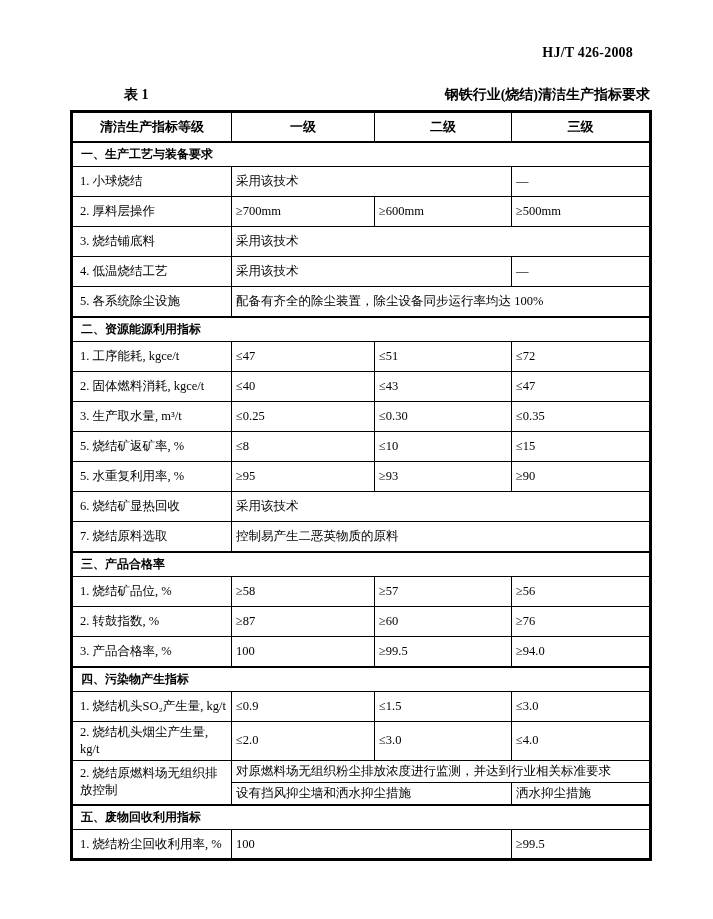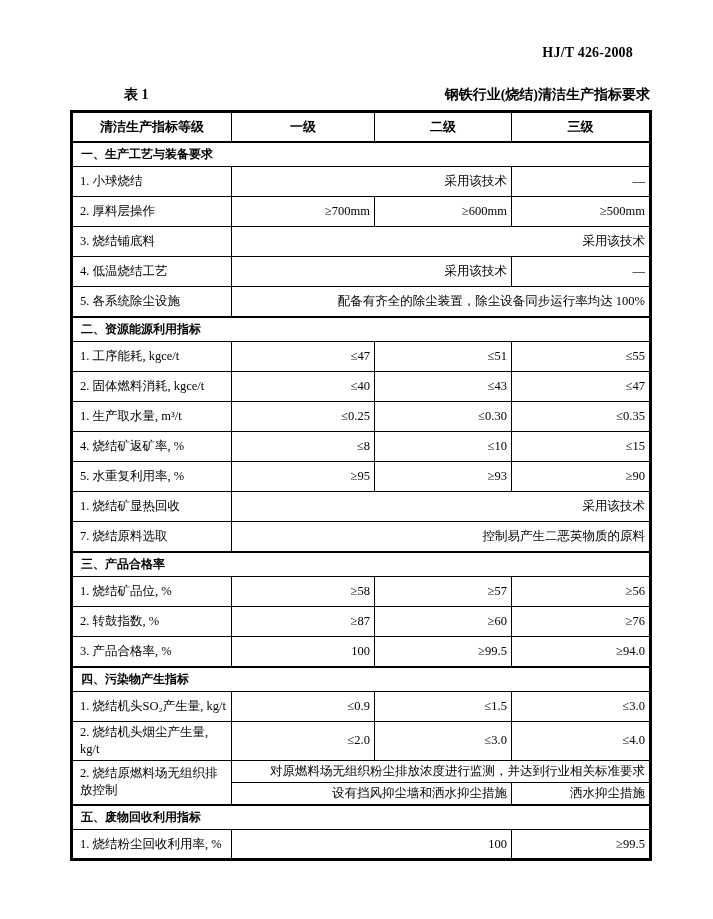--- a/index.html
+++ b/index.html
@@ -83,21 +83,21 @@
     height: 30px;
   }
   tr.subrow {
     height: 21px;
   }
   td.row-label {
     text-align: left;
     padding-left: 7px;
   }
   td.value-cell {
-    text-align: right;
+    text-align: left;
   }
 </style>
 </head>
 <body>
 
 <div class="page">
 
   <div class="doc-number">HJ/T 426-2008</div>
 
   <div class="caption">
@@ -148,48 +148,48 @@
           <td class="row-label">5. 各系统除尘设施</td>
           <td class="value-cell" colspan="3">配备有齐全的除尘装置，除尘设备同步运行率均达 100%</td>
         </tr>
         <tr class="section-row">
           <td colspan="4">二、资源能源利用指标</td>
         </tr>
         <tr class="data-row">
           <td class="row-label">1. 工序能耗, kgce/t</td>
           <td class="value-cell">≤47</td>
           <td class="value-cell">≤51</td>
-          <td class="value-cell">≤55</td>
+          <td class="value-cell">≤72</td>
         </tr>
         <tr class="data-row">
           <td class="row-label">2. 固体燃料消耗, kgce/t</td>
           <td class="value-cell">≤40</td>
           <td class="value-cell">≤43</td>
           <td class="value-cell">≤47</td>
         </tr>
         <tr class="data-row">
-          <td class="row-label">1. 生产取水量, m³/t</td>
+          <td class="row-label">3. 生产取水量, m³/t</td>
           <td class="value-cell">≤0.25</td>
           <td class="value-cell">≤0.30</td>
           <td class="value-cell">≤0.35</td>
         </tr>
         <tr class="data-row">
-          <td class="row-label">4. 烧结矿返矿率, %</td>
+          <td class="row-label">5. 烧结矿返矿率, %</td>
           <td class="value-cell">≤8</td>
           <td class="value-cell">≤10</td>
           <td class="value-cell">≤15</td>
         </tr>
         <tr class="data-row">
           <td class="row-label">5. 水重复利用率, %</td>
           <td class="value-cell">≥95</td>
           <td class="value-cell">≥93</td>
           <td class="value-cell">≥90</td>
         </tr>
         <tr class="data-row">
-          <td class="row-label">1. 烧结矿显热回收</td>
+          <td class="row-label">6. 烧结矿显热回收</td>
           <td class="value-cell" colspan="3">采用该技术</td>
         </tr>
         <tr class="data-row">
           <td class="row-label">7. 烧结原料选取</td>
           <td class="value-cell" colspan="3">控制易产生二恶英物质的原料</td>
         </tr>
         <tr class="section-row">
           <td colspan="4">三、产品合格率</td>
         </tr>
         <tr class="data-row">

